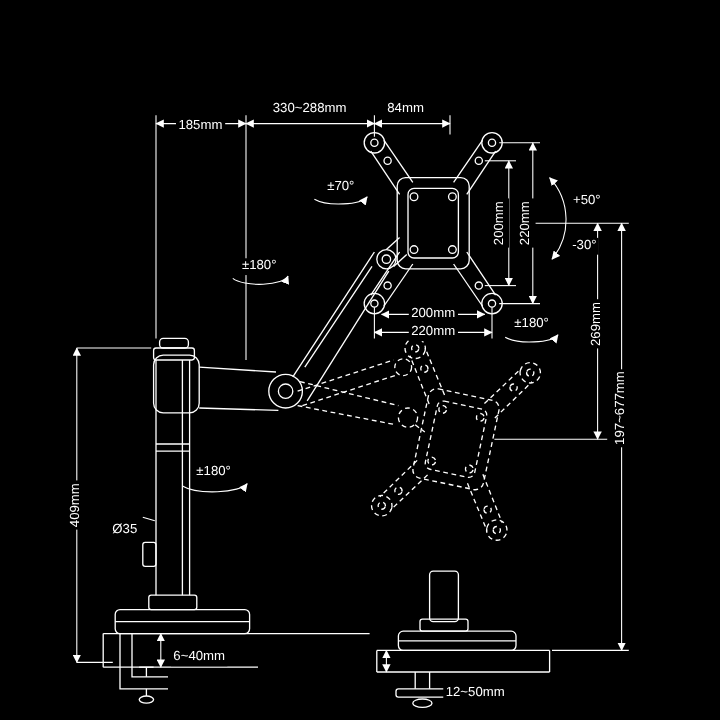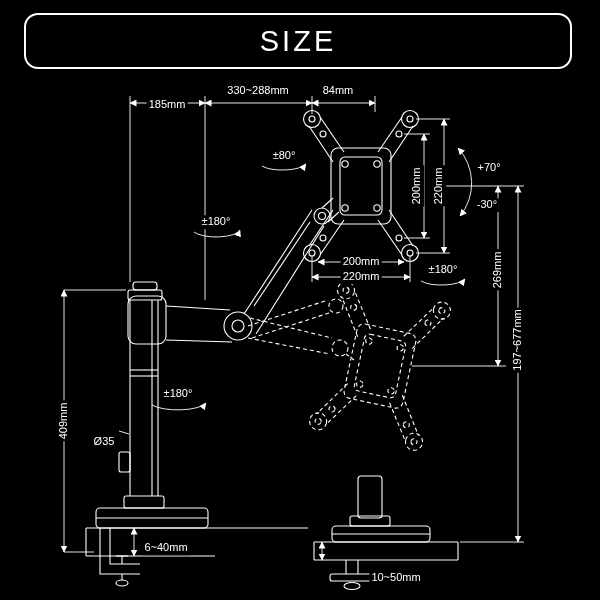--- a/index.html
+++ b/index.html
@@ -20,23 +20,20 @@
     font-size:11px;line-height:1.05;white-space:nowrap;
     background:#000;padding:1px 2px;z-index:3;color:#fff;
   }
   .lbl.v{transform:translate(-50%,-50%) rotate(-90deg)}
 </style>
 </head>
 <body>
 
 <div class="stage">
 
-  <div class="title-box">
-    <span>SIZE</span>
-  </div>
 
   <svg class="diagram" width="600" height="600" viewBox="0 0 600 600">
     <defs>
       <marker id="ar" markerUnits="userSpaceOnUse" markerWidth="7" markerHeight="7" viewBox="0 0 7 7" refX="6.5" refY="3.5" orient="auto-start-reverse">
         <path d="M0,0 L7,3.5 L0,7 Z" fill="#fff" stroke="none"></path>
       </marker>
       <g id="varm">
         <line x1="-28" y1="-24" x2="-52" y2="-60"></line>
         <line x1="-17" y1="-34" x2="-41" y2="-69"></line>
         <circle cx="-49" cy="-67" r="8.5"></circle>
@@ -175,30 +172,30 @@
         <path d="M421,281 A24,8 0 0 0 465,279" marker-end="url(#ar)"></path>
         <path d="M152,405 A29,9 0 0 0 206,403" marker-end="url(#ar)"></path>
       </g>
 
     </g>
   </svg>
 
   <div class="lbl" style="left:167px;top:105px">185mm</div>
   <div class="lbl" style="left:258px;top:91px">330~288mm</div>
   <div class="lbl" style="left:338px;top:91px">84mm</div>
-  <div class="lbl" style="left:284px;top:156px">±80°</div>
+  <div class="lbl" style="left:284px;top:156px">±70°</div>
   <div class="lbl" style="left:216px;top:222px">±180°</div>
   <div class="lbl v" style="left:417px;top:186px">200mm</div>
   <div class="lbl v" style="left:439px;top:186px">220mm</div>
-  <div class="lbl" style="left:489px;top:168px">+70°</div>
+  <div class="lbl" style="left:489px;top:168px">+50°</div>
   <div class="lbl" style="left:487px;top:205px">-30°</div>
   <div class="lbl v" style="left:498px;top:270px">269mm</div>
   <div class="lbl" style="left:443px;top:270px">±180°</div>
   <div class="lbl v" style="left:518px;top:340px">197~677mm</div>
   <div class="lbl" style="left:361px;top:262px">200mm</div>
   <div class="lbl" style="left:361px;top:277px">220mm</div>
   <div class="lbl v" style="left:64px;top:421px">409mm</div>
   <div class="lbl" style="left:104px;top:442px">Ø35</div>
   <div class="lbl" style="left:178px;top:394px">±180°</div>
   <div class="lbl" style="left:166px;top:548px">6~40mm</div>
-  <div class="lbl" style="left:396px;top:578px">10~50mm</div>
+  <div class="lbl" style="left:396px;top:578px">12~50mm</div>
 
 </div>
 
 </body></html>

